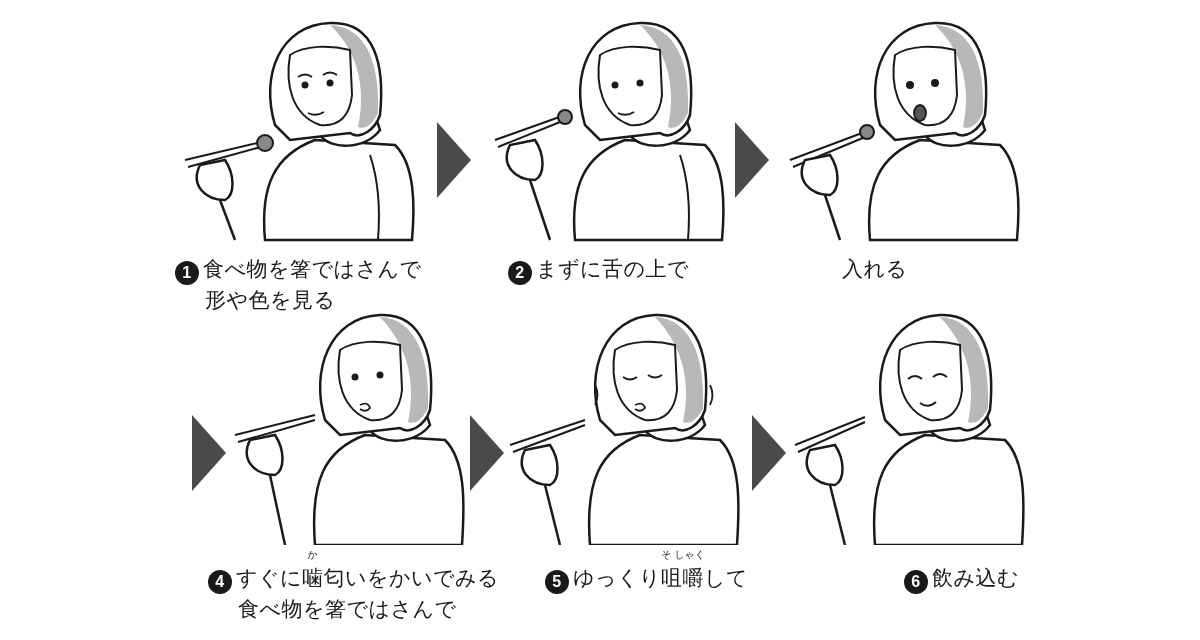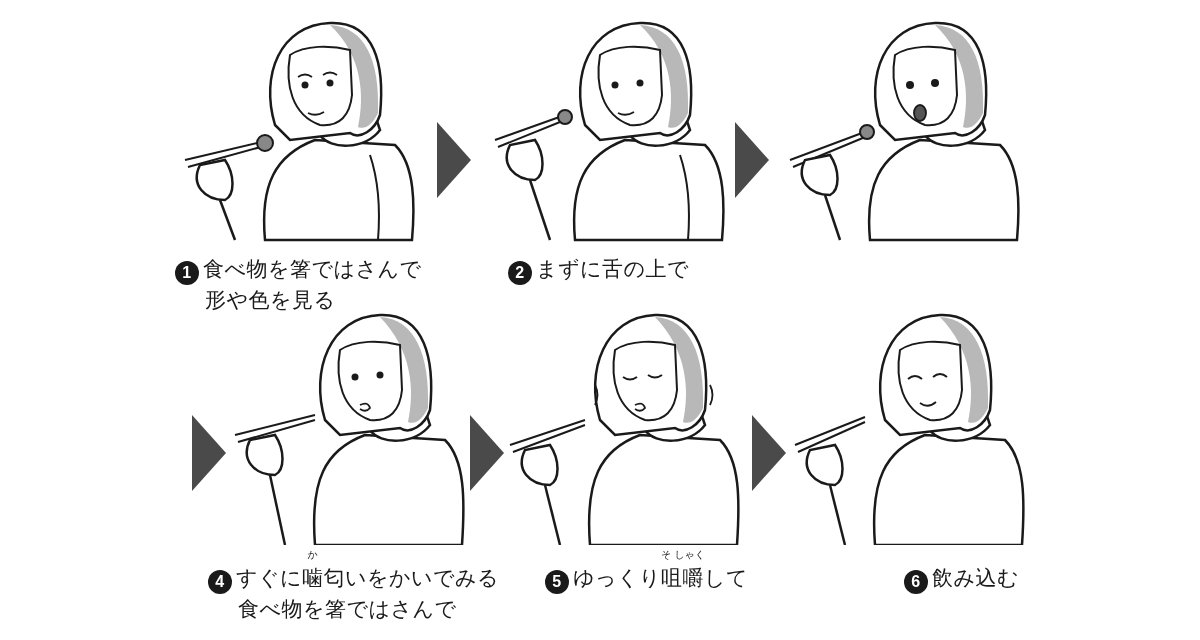--- a/index.html
+++ b/index.html
@@ -81,20 +81,21 @@
 </div>
 
 <div class="caption" style="left:175px;top:254px">
   <span class="line"><span class="num">1</span><span>食べ物を箸ではさんで</span></span>
   <span class="line line2">形や色を見る</span>
 </div>
 <div class="caption" style="left:508px;top:254px">
   <span class="line"><span class="num">2</span><span>まずに舌の上で</span></span>
 </div>
 <div class="caption" style="left:812px;top:254px">
+  <span class="line line2">入れる</span>
 </div>
 
 <div class="arrow" style="left:192px;top:415px"></div>
 <div class="panel">
   <svg class="figure" style="left:230px;top:305px" width="240" height="240" viewBox="0 0 240 240">
     <path d="M85 240 C80 175 95 145 135 130 L215 135 C235 155 235 195 232 240 Z" fill="#fff" stroke="#1a1a1a" stroke-width="2.5"></path>
     <path d="M140 125 C150 140 185 140 200 120 L195 105 C180 115 160 117 145 110 Z" fill="#fff" stroke="#1a1a1a" stroke-width="2.5"></path>
     <path d="M95 115 C80 65 100 12 150 10 C195 8 205 55 200 105 C195 120 180 130 170 123 L110 130 Z" fill="#fff" stroke="#1a1a1a" stroke-width="2.5"></path>
     <path d="M150 12 C185 14 200 50 198 103 C192 115 185 120 178 117 C185 85 182 45 150 12 Z" fill="#b8b8b8"></path>
     <path d="M110 45 C105 75 112 105 140 115 C160 117 170 105 172 85 L170 40 C150 35 125 35 110 45 Z" fill="#fff" stroke="#1a1a1a" stroke-width="2"></path>

